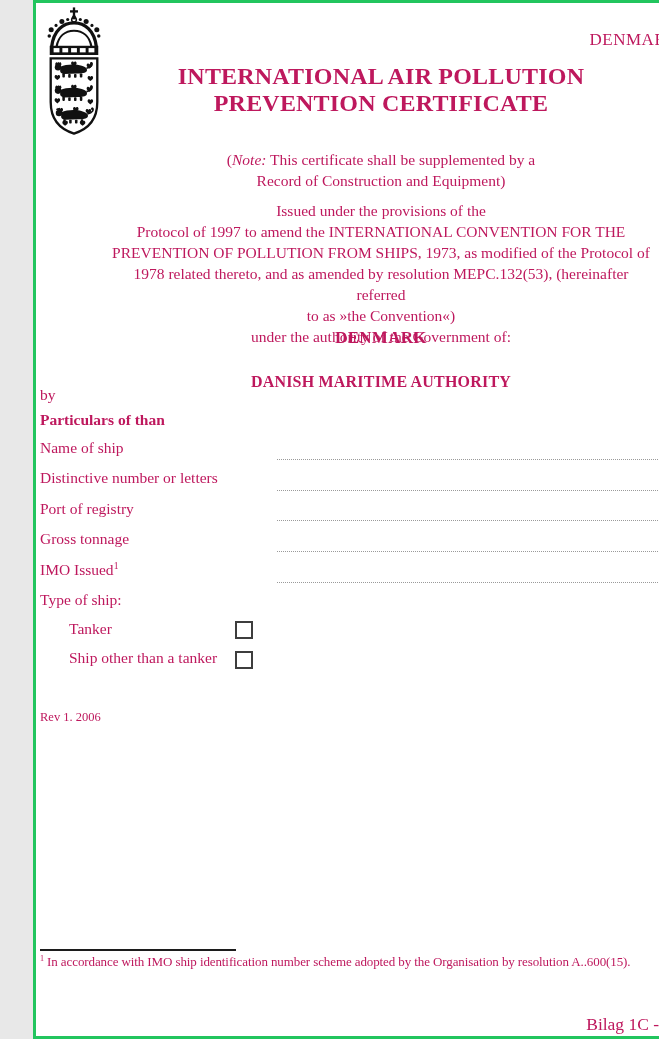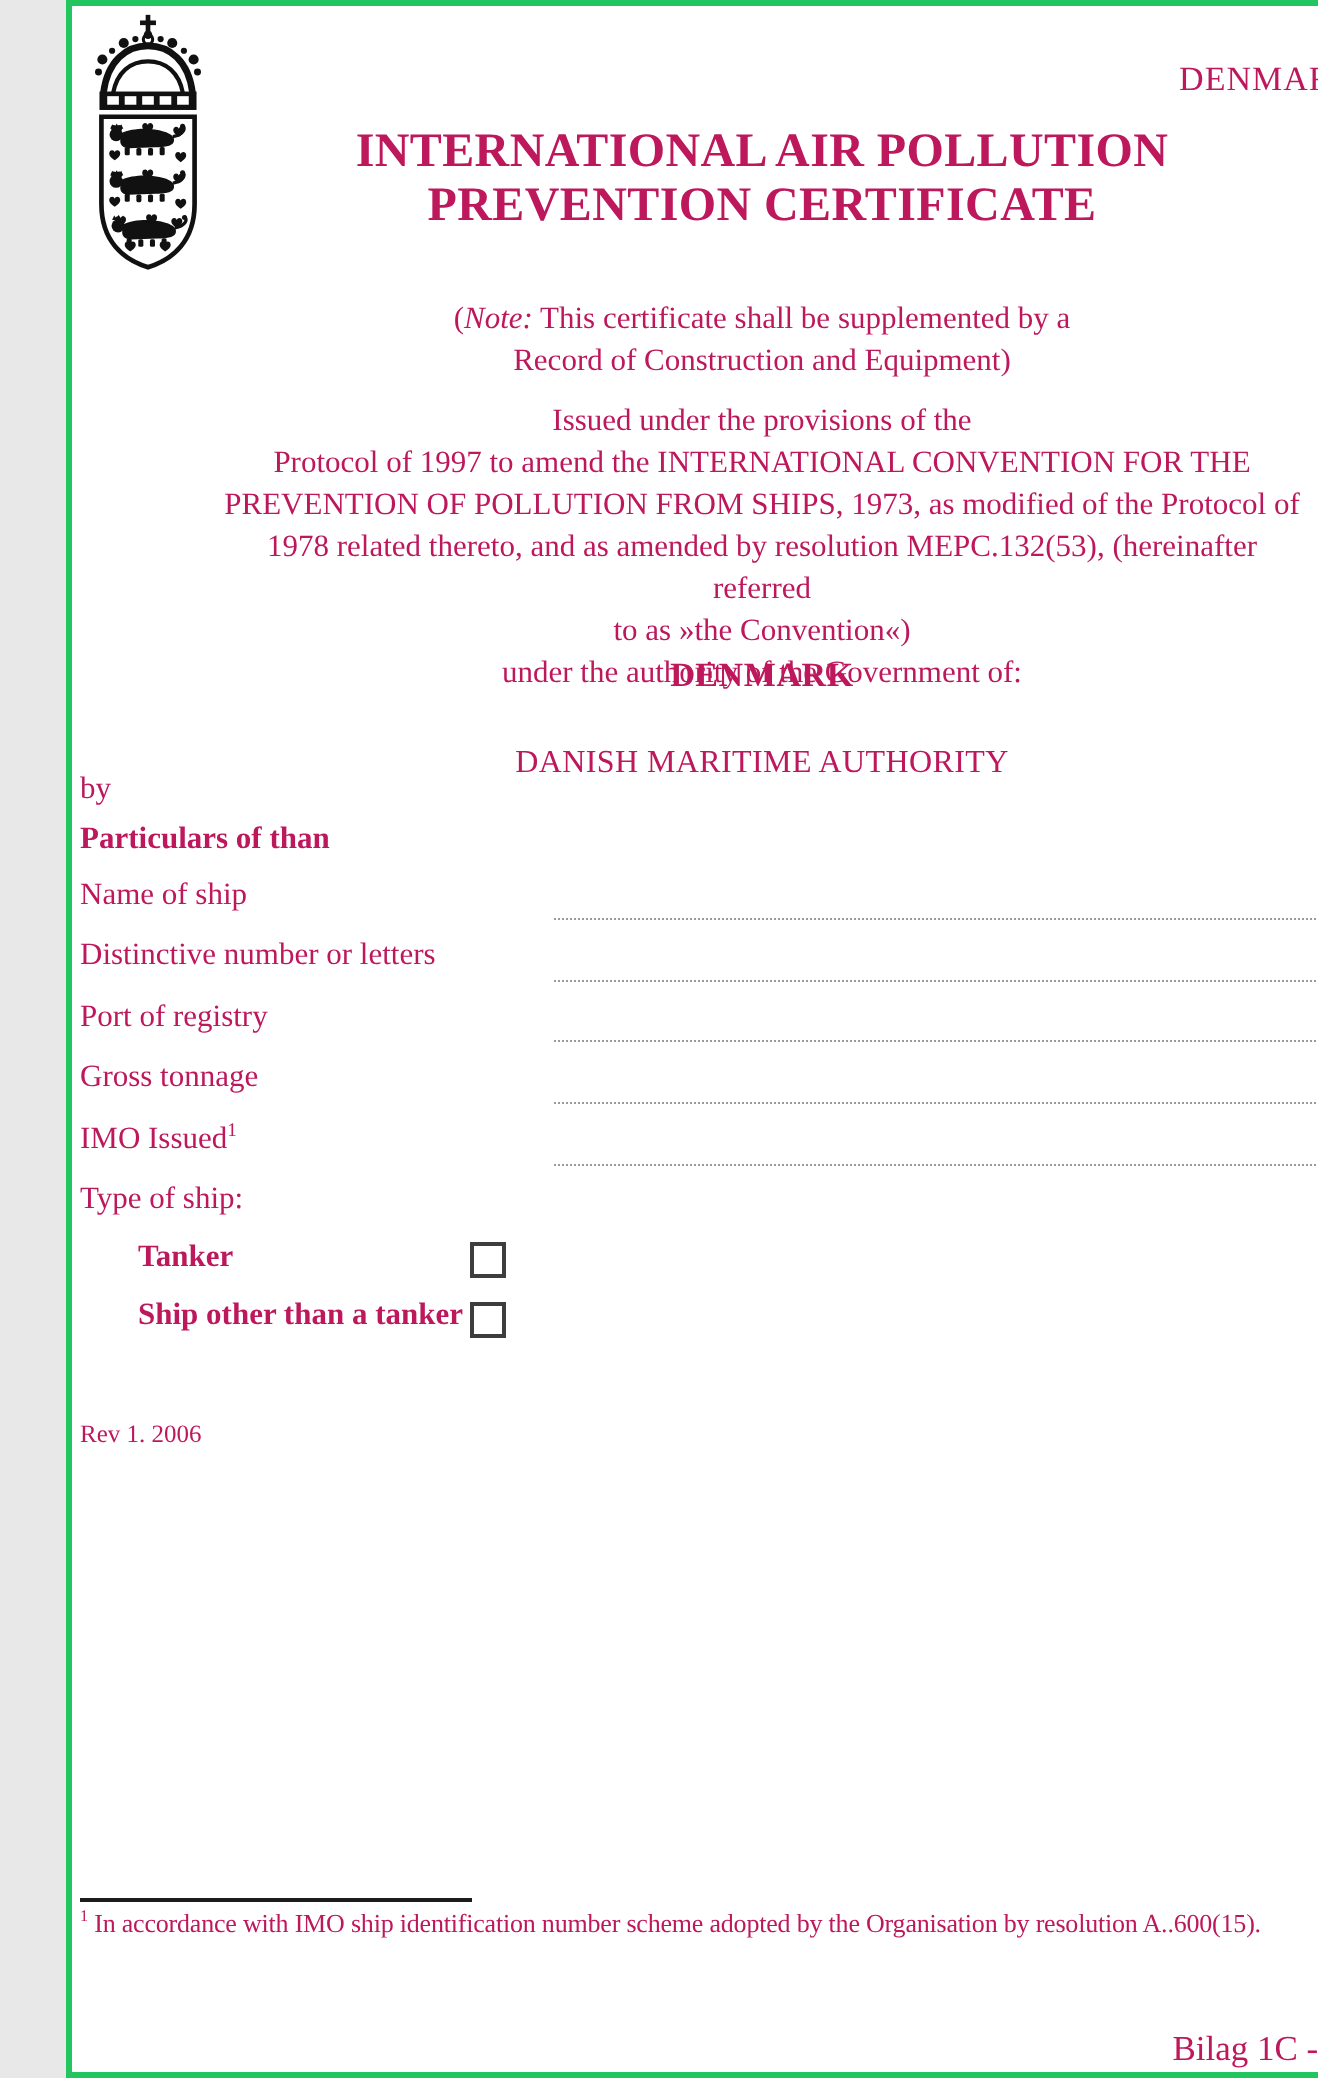--- a/index.html
+++ b/index.html
@@ -15,26 +15,26 @@
     margin-left:33px;
   }
   .abs{position:absolute;}
   .centerband{left:75px;width:540px;text-align:center;}
   .country{top:27px;right:10px;font-size:17px;letter-spacing:.5px;}
   .title{top:60px;font-size:24px;font-weight:bold;line-height:27px;letter-spacing:.2px;}
   .noteblock{top:146px;font-size:15.5px;line-height:21px;text-align:center;}
   .issuedblock{top:197px;font-size:15.5px;line-height:21px;}
   .govline{top:325px;font-size:17px;font-weight:bold;letter-spacing:.3px;}
   .byword{left:4px;top:383px;font-size:15.5px;}
-  .authority{top:370px;font-size:16px;font-weight:normal;letter-spacing:.2px;}
+  .authority{top:370px;font-size:16px;font-weight:bold;letter-spacing:.2px;}
   .particulars{left:4px;top:408px;font-size:15.5px;font-weight:bold;}
   .fieldlabel{left:4px;font-size:15.5px;white-space:nowrap;}
   .fillline{left:241px;width:415px;height:0;border-bottom:1.5px dotted #9a9a9a;}
   .typeheading{left:4px;top:588px;font-size:15.5px;}
-  .optlabel{left:33px;font-size:15.5px;font-weight:bold;}
+  .optlabel{left:33px;font-size:15.5px;}
   .checkbox{left:199px;width:14px;height:14px;border:2px solid #3d3d3d;background:#fff;}
   .rev{left:4px;top:707px;font-size:12.5px;}
   .fnrule{left:4px;top:946px;width:196px;border-top:2px solid #1c1c1c;}
   .footnote{left:4px;top:951px;width:650px;font-size:13px;letter-spacing:-.1px;}
   .bilag{right:8px;top:1011px;font-size:17.5px;}
   .it{font-style:italic;}
   sup{font-size:62%;vertical-align:super;line-height:0;}
 </style>
 </head>
 <body>

